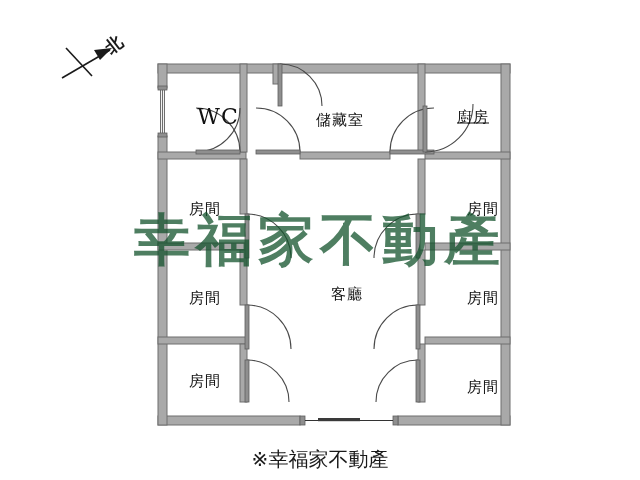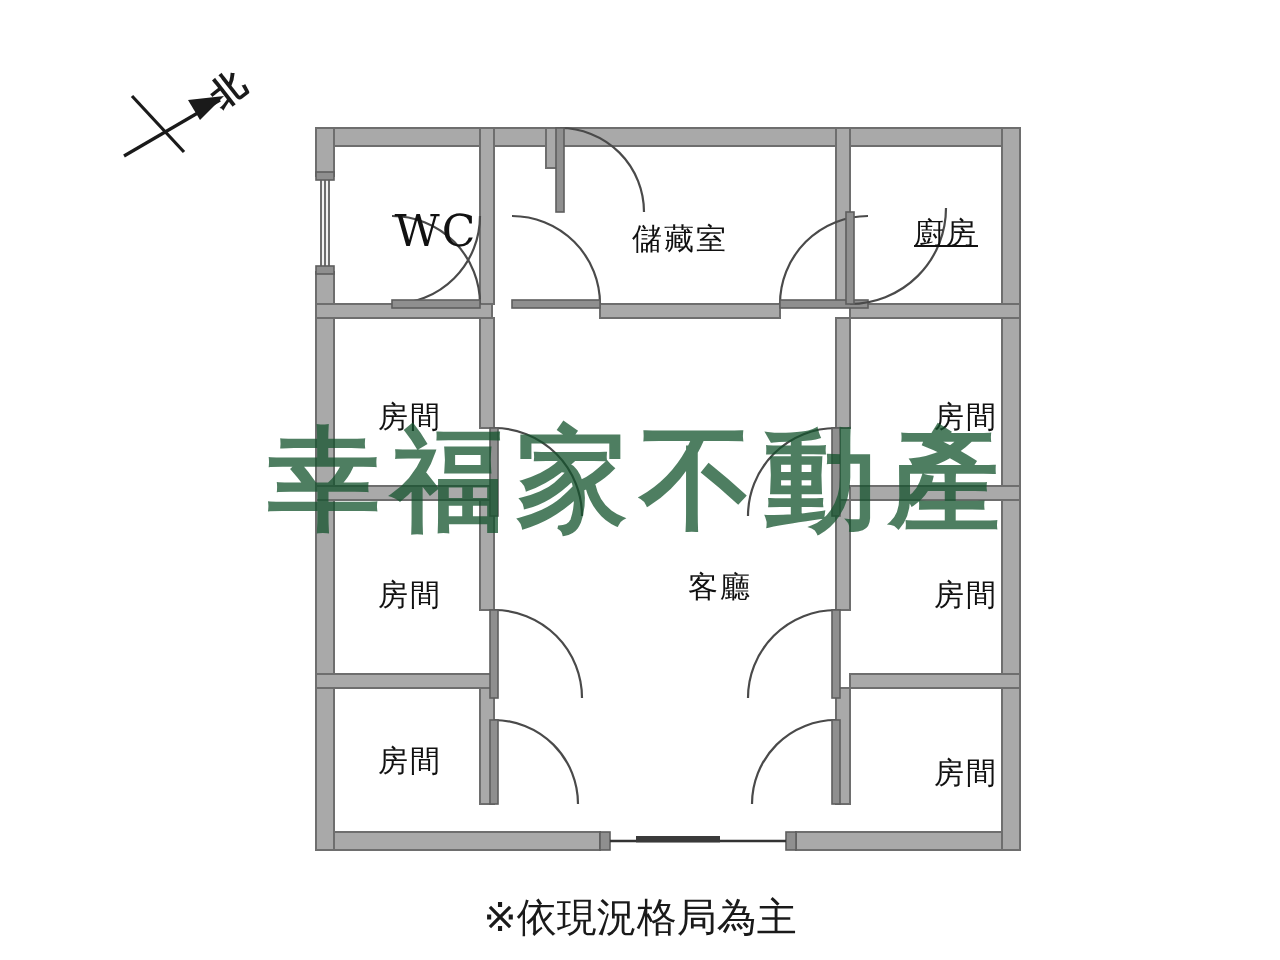--- a/index.html
+++ b/index.html
@@ -188,28 +188,28 @@
       <line x1="62" y1="78" x2="110" y2="50" stroke="#1a1a1a" stroke-width="1.6"></line>
       <line x1="66" y1="48" x2="92" y2="76" stroke="#1a1a1a" stroke-width="1.6"></line>
       <polygon points="112,48 94,50 100,60" fill="#1a1a1a"></polygon>
     </g>
   </svg>
 
   <div class="layer" id="labels-layer">
       <div class="room-label lat" style="left: 218px; top: 117px;">WC</div>
       <div class="room-label cjk" style="left: 340px; top: 120px;">儲藏室</div>
       <div class="room-label cjk" style="left: 473px; top: 117px; text-decoration: underline;">廚房</div>
-      <div class="room-label cjk" style="left: 360px; top: 294px;">客廳</div>
+      <div class="room-label cjk" style="left: 347px; top: 294px;">客廳</div>
       <div class="room-label cjk" style="left: 205px; top: 209px;">房間</div>
       <div class="room-label cjk" style="left: 205px; top: 298px;">房間</div>
       <div class="room-label cjk" style="left: 205px; top: 381px;">房間</div>
       <div class="room-label cjk" style="left: 483px; top: 209px;">房間</div>
       <div class="room-label cjk" style="left: 483px; top: 298px;">房間</div>
       <div class="room-label cjk" style="left: 483px; top: 387px;">房間</div>
     </div>
 
   <div id="watermark">幸福家不動產</div>
 
   <div id="north-label">北</div>
 
-  <div id="caption">※依現況格局為主</div>
+  <div id="caption">※幸福家不動產</div>
 
 </div>
 
 </body></html>

